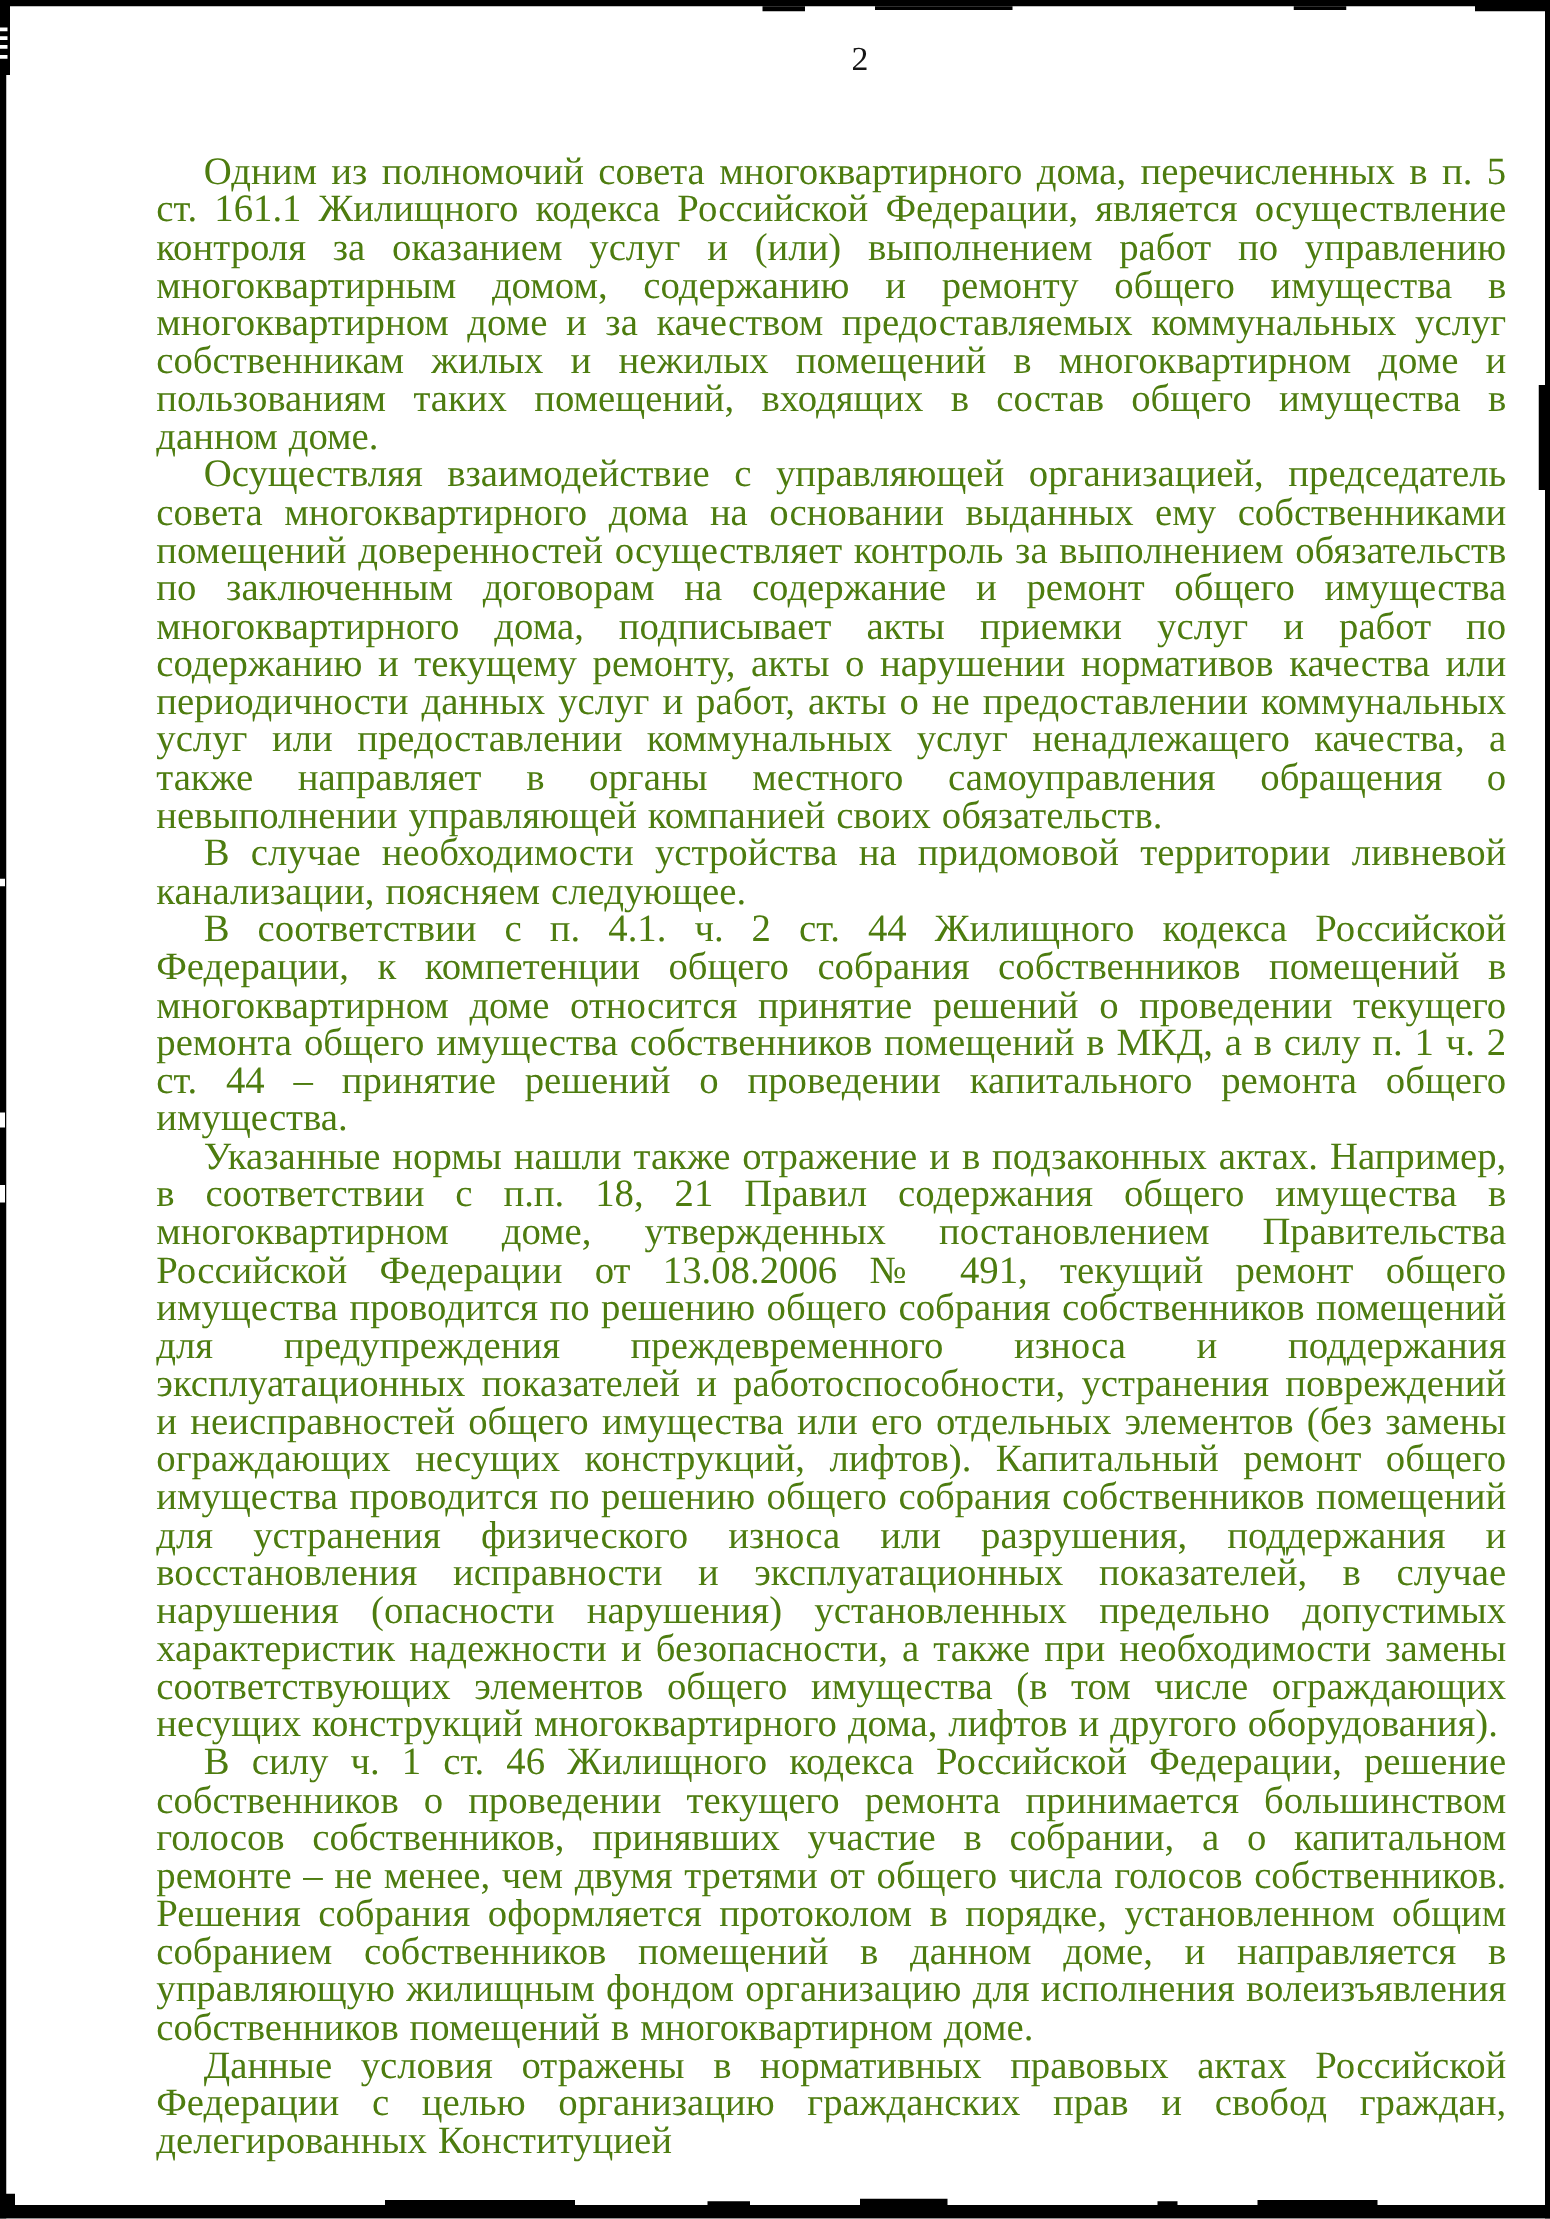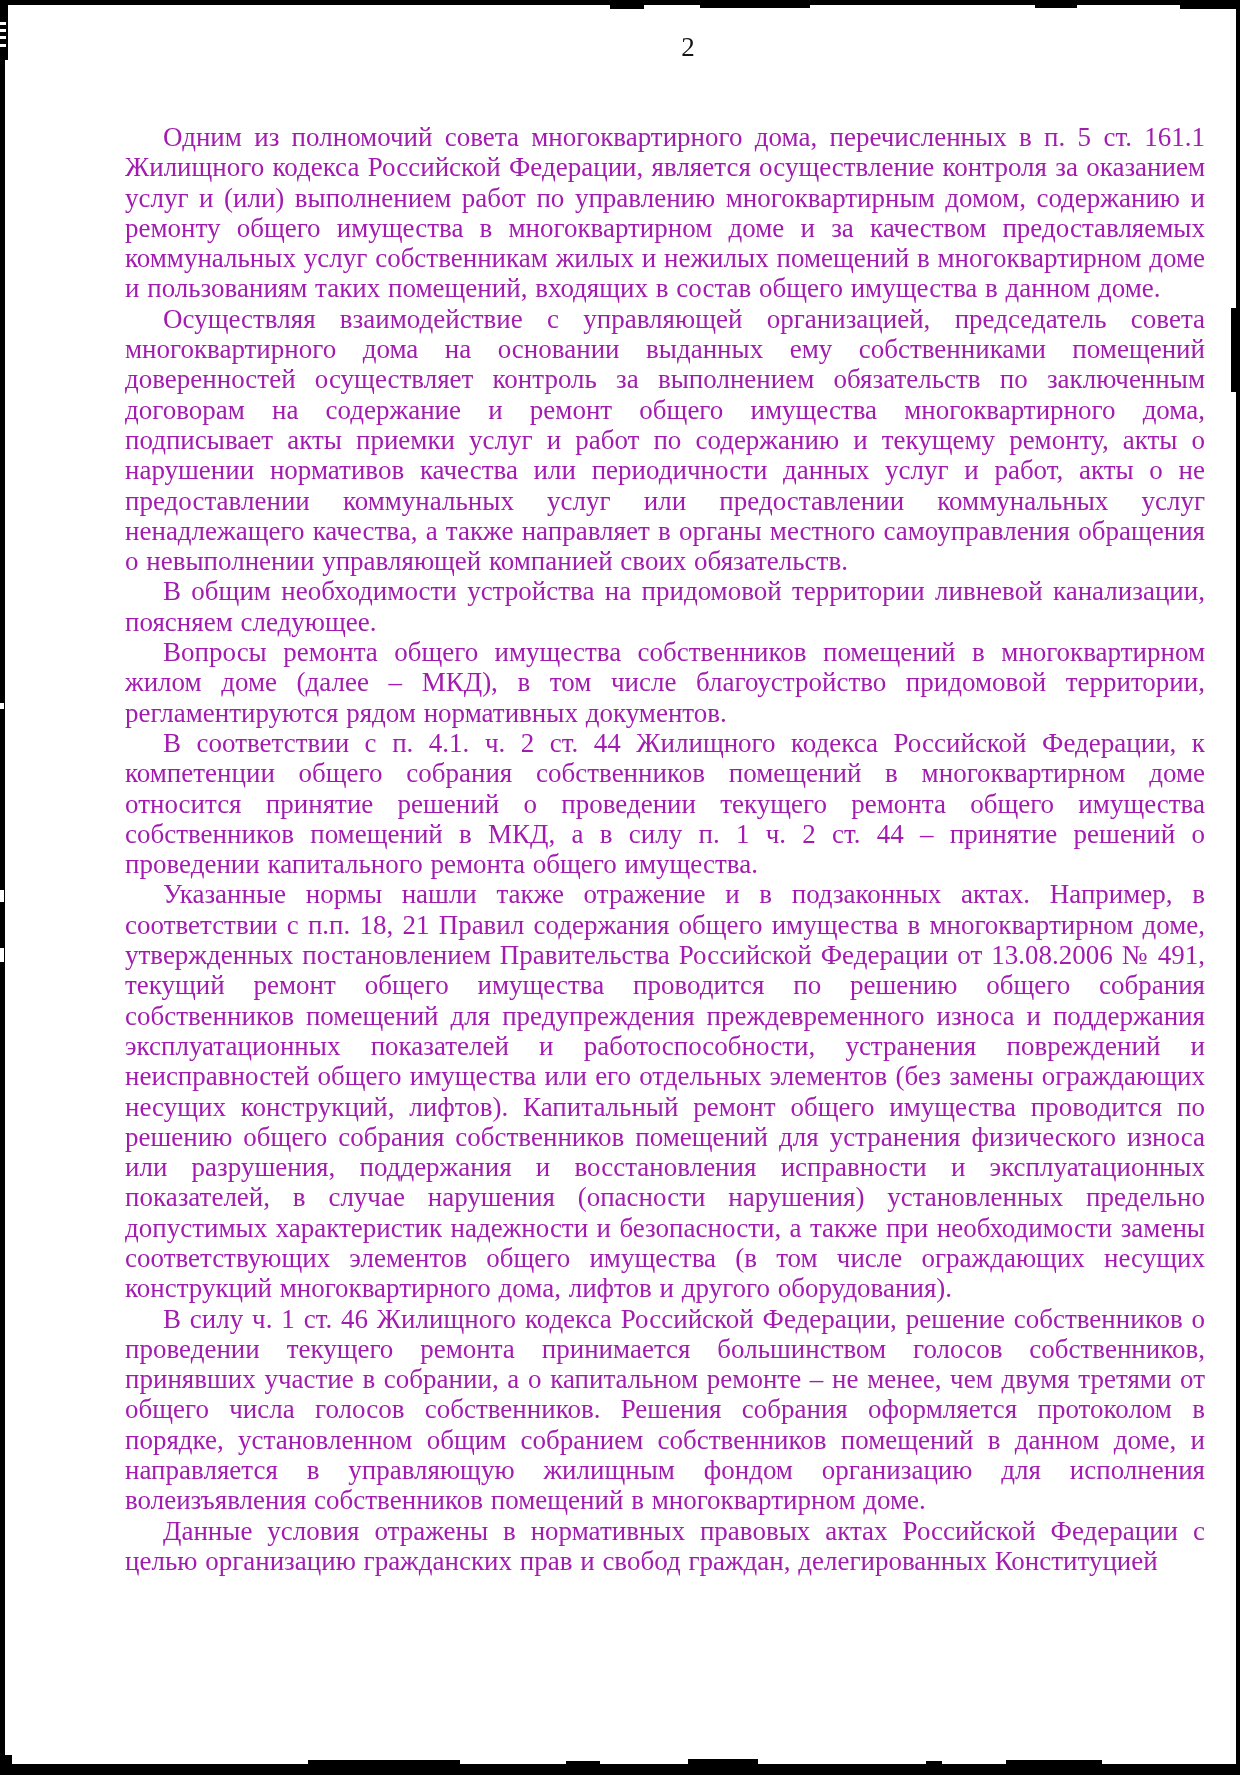--- a/index.html
+++ b/index.html
@@ -19,24 +19,24 @@
     width: 96px;
     text-align: center;
     font-size: 27px;
     color: #151515;
   }
   .body-text {
     position: absolute;
     left: 125px;
     top: 122px;
     width: 1080px;
-    font-size: 27px;
+    font-size: 31px;
     line-height: 30.3px;
     text-align: justify;
-    color: #a21caf;
+    color: #4d7c0f;
   }
   .body-text p {
     margin: 0;
     padding: 0;
     text-indent: 38px;
     word-spacing: 1px;
   }
   
   .artifact { position: absolute; background: #000; }
   .bar-top    { top: 0; left: 0; width: 1240px; height: 5px; }
@@ -67,22 +67,21 @@
 </head>
 <body>
 
 <div class="page">
 
   <div class="page-number">2</div>
 
   <div class="body-text">
     <p>Одним из полномочий совета многоквартирного дома, перечисленных в п. 5 ст. 161.1 Жилищного кодекса Российской Федерации, является осуществление контроля за оказанием услуг и (или) выполнением работ по управлению многоквартирным домом, содержанию и ремонту общего имущества в многоквартирном доме и за качеством предоставляемых коммунальных услуг собственникам жилых и нежилых помещений в многоквартирном доме и пользованиям таких помещений, входящих в состав общего имущества в данном доме.</p>
     <p>Осуществляя взаимодействие с управляющей организацией, председатель совета многоквартирного дома на основании выданных ему собственниками помещений доверенностей осуществляет контроль за выполнением обязательств по заключенным договорам на содержание и ремонт общего имущества многоквартирного дома, подписывает акты приемки услуг и работ по содержанию и текущему ремонту, акты о нарушении нормативов качества или периодичности данных услуг и работ, акты о не предоставлении коммунальных услуг или предоставлении коммунальных услуг ненадлежащего качества, а также направляет в органы местного самоуправления обращения о невыполнении управляющей компанией своих обязательств.</p>
-    <p>В общим необходимости устройства на придомовой территории ливневой канализации, поясняем следующее.</p>
-    <p>Вопросы ремонта общего имущества собственников помещений в многоквартирном жилом доме (далее – МКД), в том числе благоустройство придомовой территории, регламентируются рядом нормативных документов.</p>
+    <p>В случае необходимости устройства на придомовой территории ливневой канализации, поясняем следующее.</p>
     <p>В соответствии с п. 4.1. ч. 2 ст. 44 Жилищного кодекса Российской Федерации, к компетенции общего собрания собственников помещений в многоквартирном доме относится принятие решений о проведении текущего ремонта общего имущества собственников помещений в МКД, а в силу п. 1 ч. 2 ст. 44 – принятие решений о проведении капитального ремонта общего имущества.</p>
     <p>Указанные нормы нашли также отражение и в подзаконных актах. Например, в соответствии с п.п. 18, 21 Правил содержания общего имущества в многоквартирном доме, утвержденных постановлением Правительства Российской Федерации от 13.08.2006 № 491, текущий ремонт общего имущества проводится по решению общего собрания собственников помещений для предупреждения преждевременного износа и поддержания эксплуатационных показателей и работоспособности, устранения повреждений и неисправностей общего имущества или его отдельных элементов (без замены ограждающих несущих конструкций, лифтов). Капитальный ремонт общего имущества проводится по решению общего собрания собственников помещений для устранения физического износа или разрушения, поддержания и восстановления исправности и эксплуатационных показателей, в случае нарушения (опасности нарушения) установленных предельно допустимых характеристик надежности и безопасности, а также при необходимости замены соответствующих элементов общего имущества (в том числе ограждающих несущих конструкций многоквартирного дома, лифтов и другого оборудования).</p>
     <p>В силу ч. 1 ст. 46 Жилищного кодекса Российской Федерации, решение собственников о проведении текущего ремонта принимается большинством голосов собственников, принявших участие в собрании, а о капитальном ремонте – не менее, чем двумя третями от общего числа голосов собственников. Решения собрания оформляется протоколом в порядке, установленном общим собранием собственников помещений в данном доме, и направляется в управляющую жилищным фондом организацию для исполнения волеизъявления собственников помещений в многоквартирном доме.</p>
     <p>Данные условия отражены в нормативных правовых актах Российской Федерации с целью организацию гражданских прав и свобод граждан, делегированных Конституцией</p>
   </div>
 
   <div class="artifact bar-top"></div>
   <div class="artifact blob-t1"></div>
   <div class="artifact blob-t2"></div>
   <div class="artifact blob-t3"></div>

